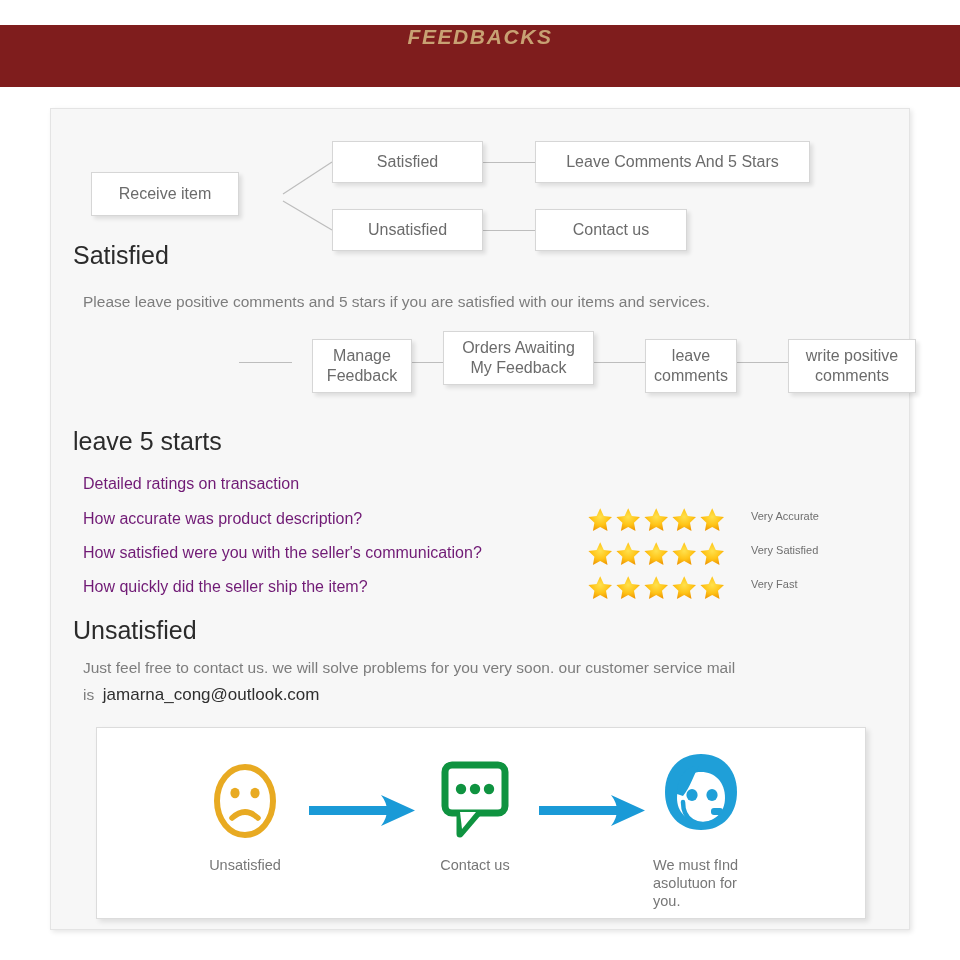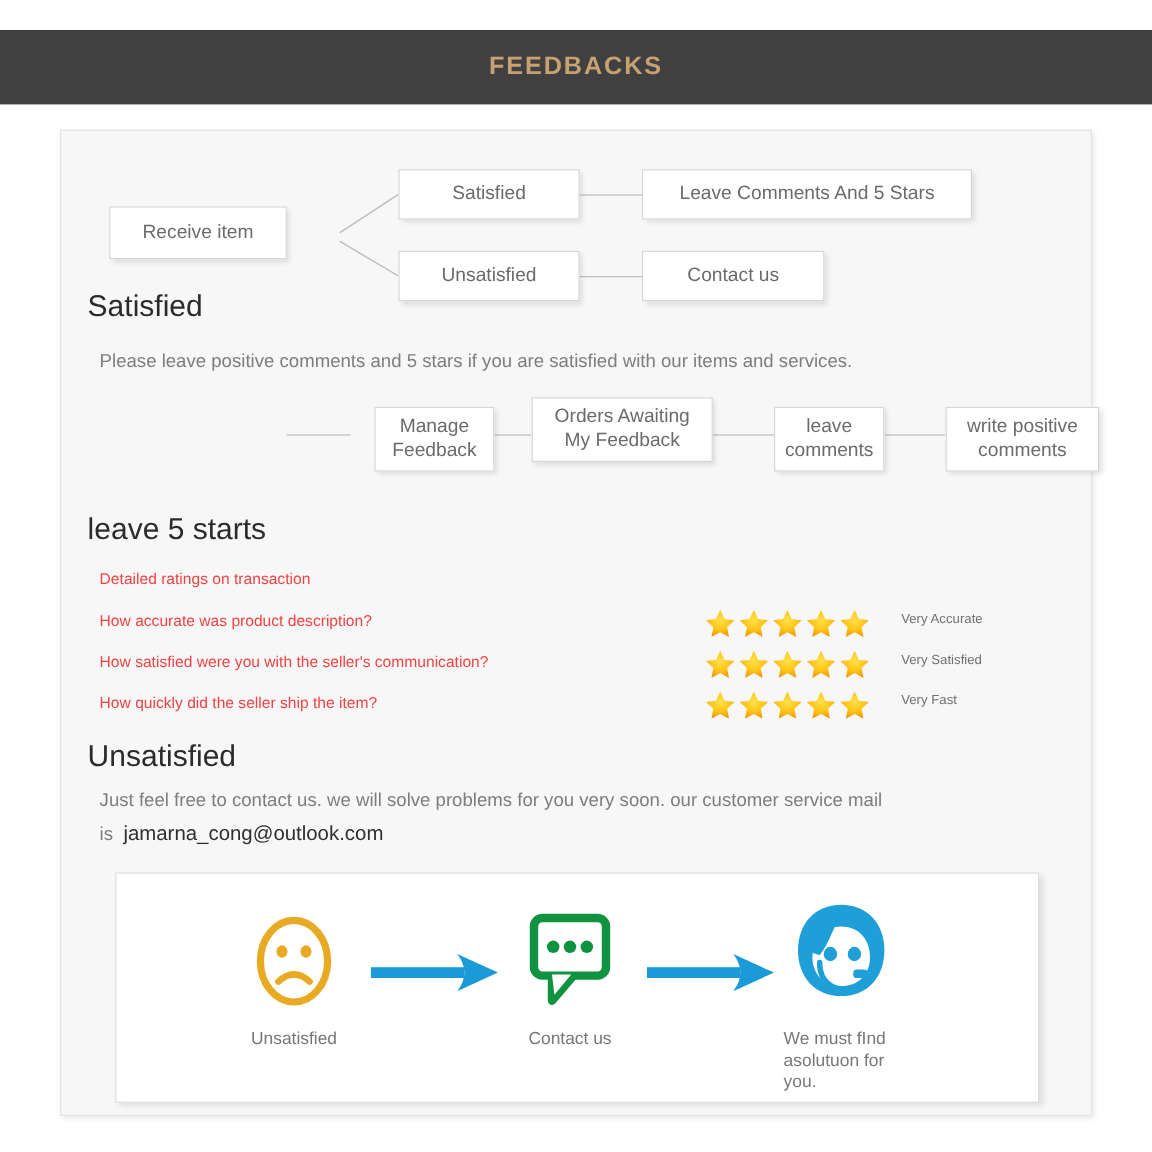--- a/index.html
+++ b/index.html
@@ -12,22 +12,22 @@
     overflow: hidden;
   }
 
   .page { position: relative; width: 960px; height: 960px; background: #fff; }
 
   
   .banner {
     position: absolute;
     left: 0; top: 25px;
     width: 960px; height: 62px;
-    background: #404040;
-    display: flex; align-items: center; justify-content: center;
+    background: #7f1d1d;
+    display: flex; align-items: flex-start; justify-content: center; font-style: italic;
   }
   .banner-title {
     font-size: 21px;
     font-weight: bold;
     letter-spacing: 1.6px;
     color: #c8a173;
   }
 
   
   .card {
@@ -71,22 +71,22 @@
   .sec-para {
     position: absolute;
     font-size: 15.5px;
     color: #7d7d7d;
     line-height: 1.65;
   }
 
   
   .rate-q {
     position: absolute;
-    font-size: 13px;
-    color: #ef4444;
+    font-size: 16px;
+    color: #701a75;
     white-space: nowrap;
   }
   .rate-stars { position: absolute; display: flex; gap: 1px; }
   .rate-lab {
     position: absolute;
     font-size: 11px;
     color: #6f6f6f;
     white-space: nowrap;
   }
 

